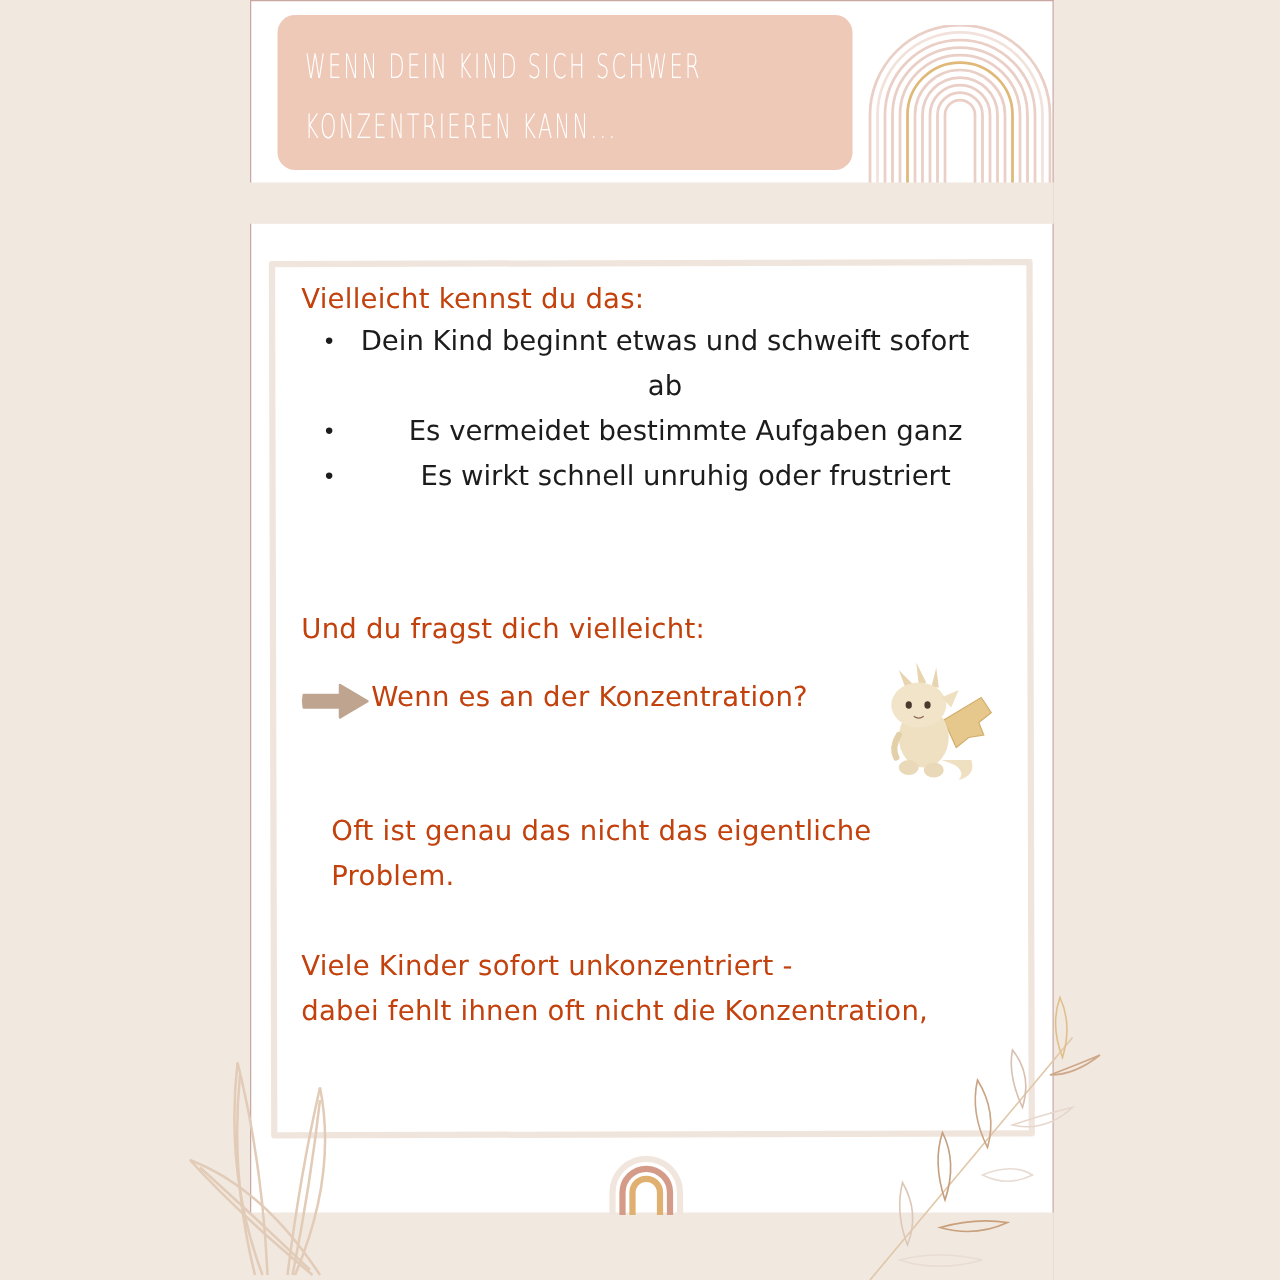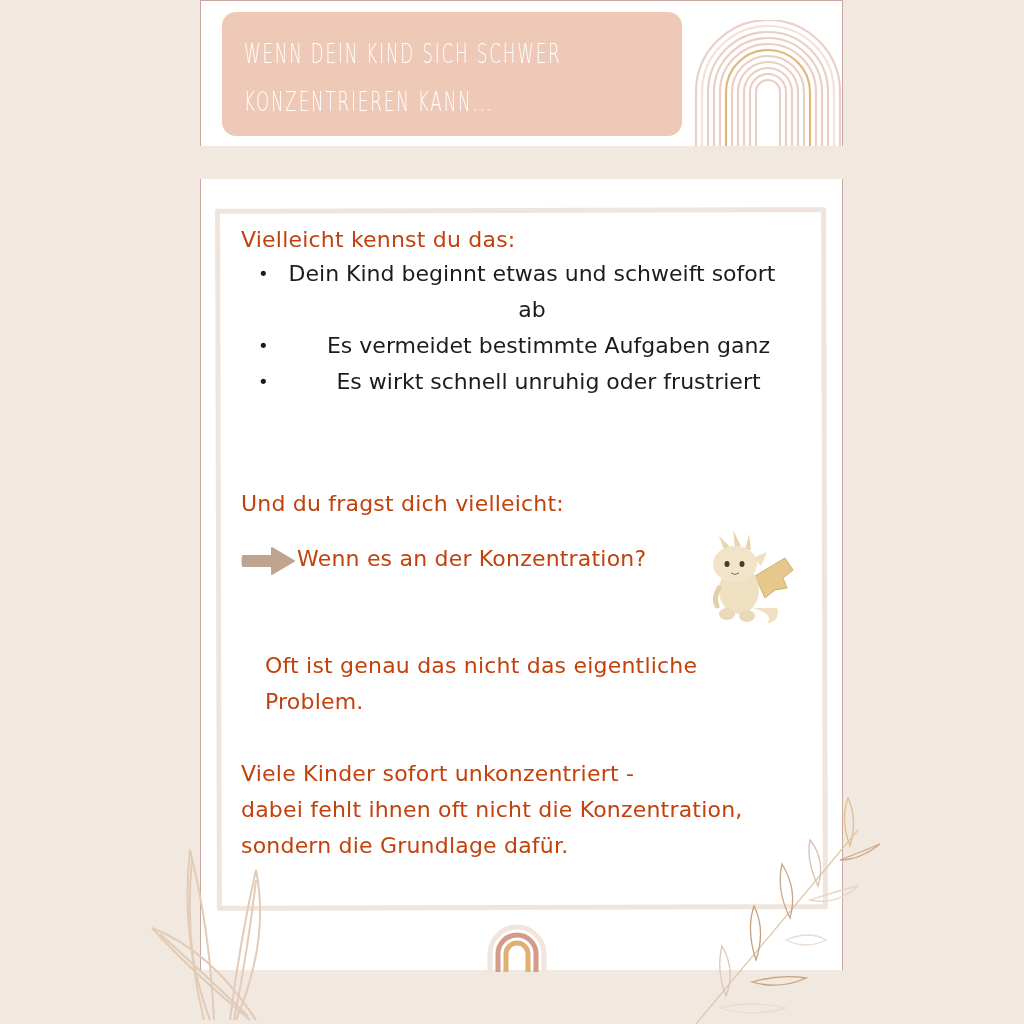--- a/index.html
+++ b/index.html
@@ -116,21 +116,20 @@
   <path d="M14 60 Q8 70 12 78" stroke="#e3cfa8" stroke-width="5" fill="none" stroke-linecap="round"></path>
 </svg>
 
 <div class="text para1">
   <span class="para-line">Oft ist genau das nicht das eigentliche</span>
   <span class="para-line">Problem.</span>
 </div>
 <div class="text para2">
   <span class="para-line">Viele Kinder sofort unkonzentriert -</span>
   <span class="para-line">dabei fehlt ihnen oft nicht die Konzentration,</span>
-  <span class="para-line">sondern die Grundlage dafür.</span>
 </div>
 
 <div class="band-bottom"></div>
 
 <svg class="rainbow-bottom" viewBox="0 0 62 48" fill="none">
   <path d="M4 48 V30 A27 27 0 0 1 58 30 V48" stroke="#f1e6de" stroke-width="5"></path>
   <path d="M12 48 V30 A19 19 0 0 1 50 30 V48" stroke="#d49c88" stroke-width="5"></path>
   <path d="M20 48 V30 A11 11 0 0 1 42 30 V48" stroke="#e0b070" stroke-width="5"></path>
 </svg>
 

